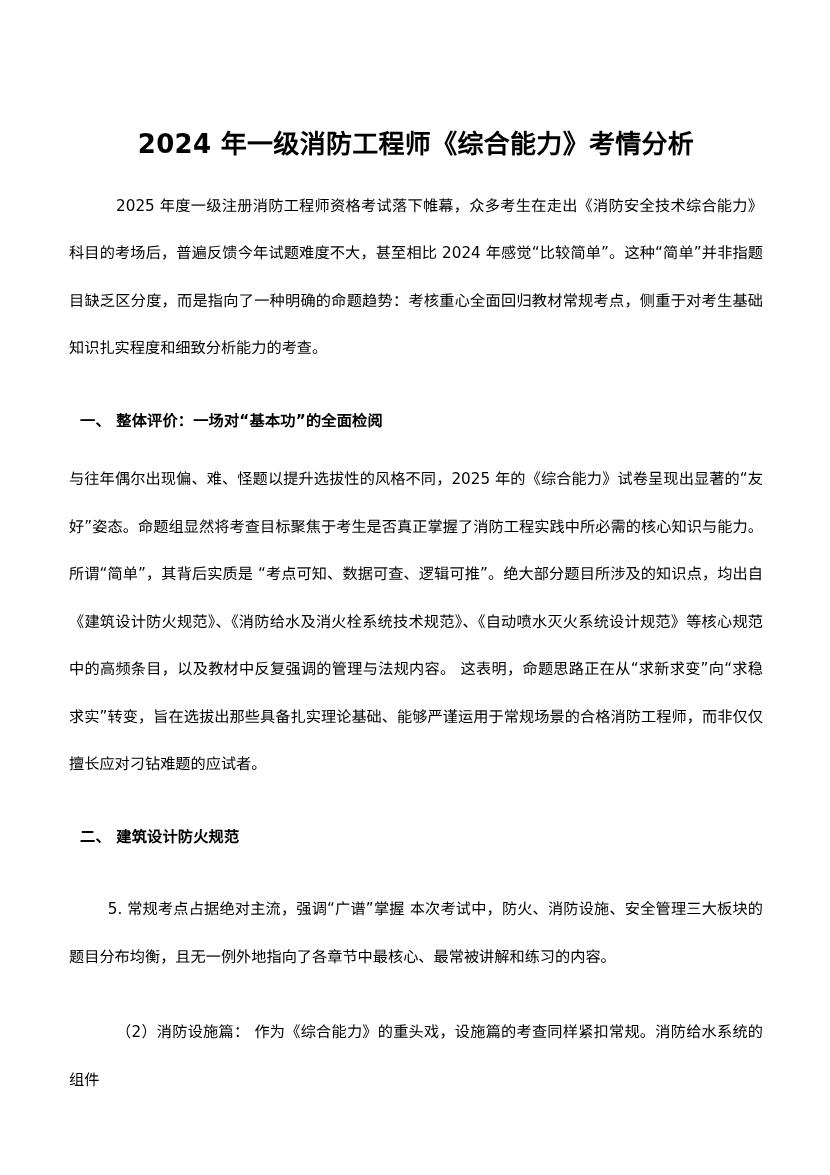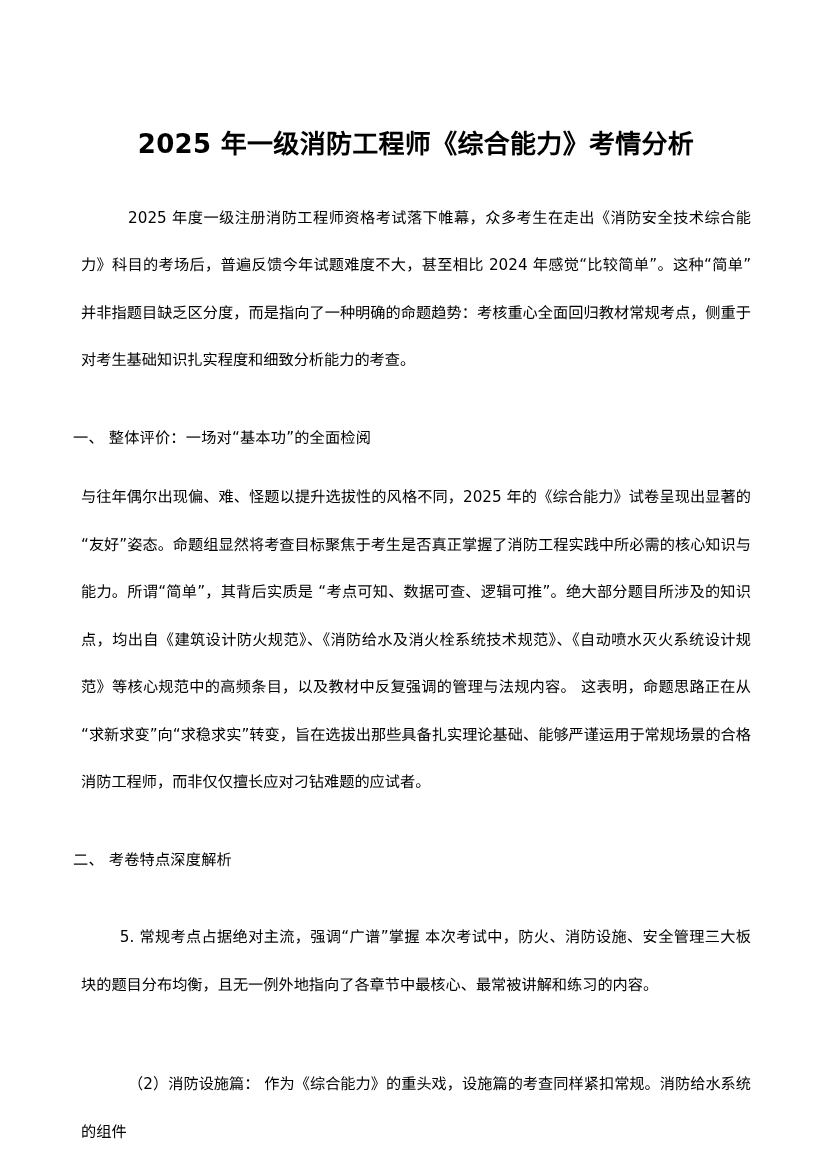--- a/index.html
+++ b/index.html
@@ -33,66 +33,66 @@
     padding: 0;
     font-size: 26px;
     font-weight: 700;
     line-height: 1.25;
     text-align: center;
     letter-spacing: 0.3px;
     padding-top: 128px;
     color: #000000;
   }
   .para {
-    margin: 12px;
+    margin: 0;
     font-size: 15.2px;
     line-height: 47.5px;
     text-align: justify;
     text-justify: inter-ideograph;
     color: #000000;
     word-break: break-all;
   }
   .indent-2half {
     text-indent: 2.55em;
   }
   .indent-3 {
     text-indent: 3.1em;
   }
   .heading {
-    margin: 4px;
+    margin: 11px;
     font-size: 15.2px;
-    font-weight: 400;
+    font-weight: 700;
     line-height: 47.5px;
     color: #000000;
     letter-spacing: 0.2px;
   }
   .spacer-sm { height: 14px; }
   .spacer-md { height: 22px; }
 </style>
 </head>
 <body>
 
 <div class="page">
   <div class="content">
 
-    <h1 class="doc-title">2025 年一级消防工程师《综合能力》考情分析</h1>
+    <h1 class="doc-title">2024 年一级消防工程师《综合能力》考情分析</h1>
 
     <div class="spacer-md"></div>
 
     <p class="para indent-3">2025 年度一级注册消防工程师资格考试落下帷幕，众多考生在走出《消防安全技术综合能力》科目的考场后，普遍反馈今年试题难度不大，甚至相比 2024 年感觉“比较简单”。这种“简单”并非指题目缺乏区分度，而是指向了一种明确的命题趋势：考核重心全面回归教材常规考点，侧重于对考生基础知识扎实程度和细致分析能力的考查。</p>
 
     <div class="spacer-sm"></div>
 
     <h2 class="heading">一、 整体评价：一场对“基本功”的全面检阅</h2>
 
     <p class="para">与往年偶尔出现偏、难、怪题以提升选拔性的风格不同，2025 年的《综合能力》试卷呈现出显著的“友好”姿态。命题组显然将考查目标聚焦于考生是否真正掌握了消防工程实践中所必需的核心知识与能力。所谓“简单”，其背后实质是 “考点可知、数据可查、逻辑可推”。绝大部分题目所涉及的知识点，均出自《建筑设计防火规范》、《消防给水及消火栓系统技术规范》、《自动喷水灭火系统设计规范》等核心规范中的高频条目，以及教材中反复强调的管理与法规内容。 这表明，命题思路正在从“求新求变”向“求稳求实”转变，旨在选拔出那些具备扎实理论基础、能够严谨运用于常规场景的合格消防工程师，而非仅仅擅长应对刁钻难题的应试者。</p>
 
     <div class="spacer-sm"></div>
 
-    <h2 class="heading">二、 考卷特点深度解析</h2>
+    <h2 class="heading">二、 建筑设计防火规范</h2>
 
     <div class="spacer-sm"></div>
 
     <p class="para indent-2half">5. 常规考点占据绝对主流，强调“广谱”掌握 本次考试中，防火、消防设施、安全管理三大板块的题目分布均衡，且无一例外地指向了各章节中最核心、最常被讲解和练习的内容。</p>
 
     <div class="spacer-sm"></div>
 
 
     <div class="spacer-sm"></div>
 

